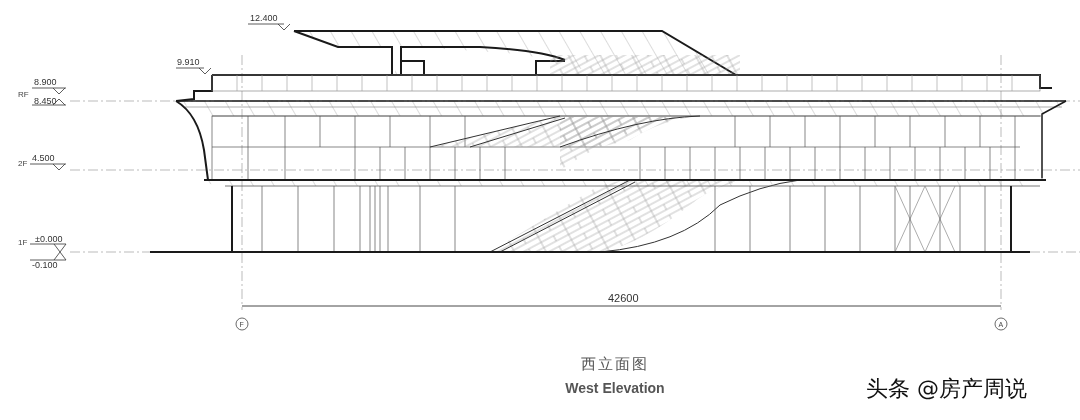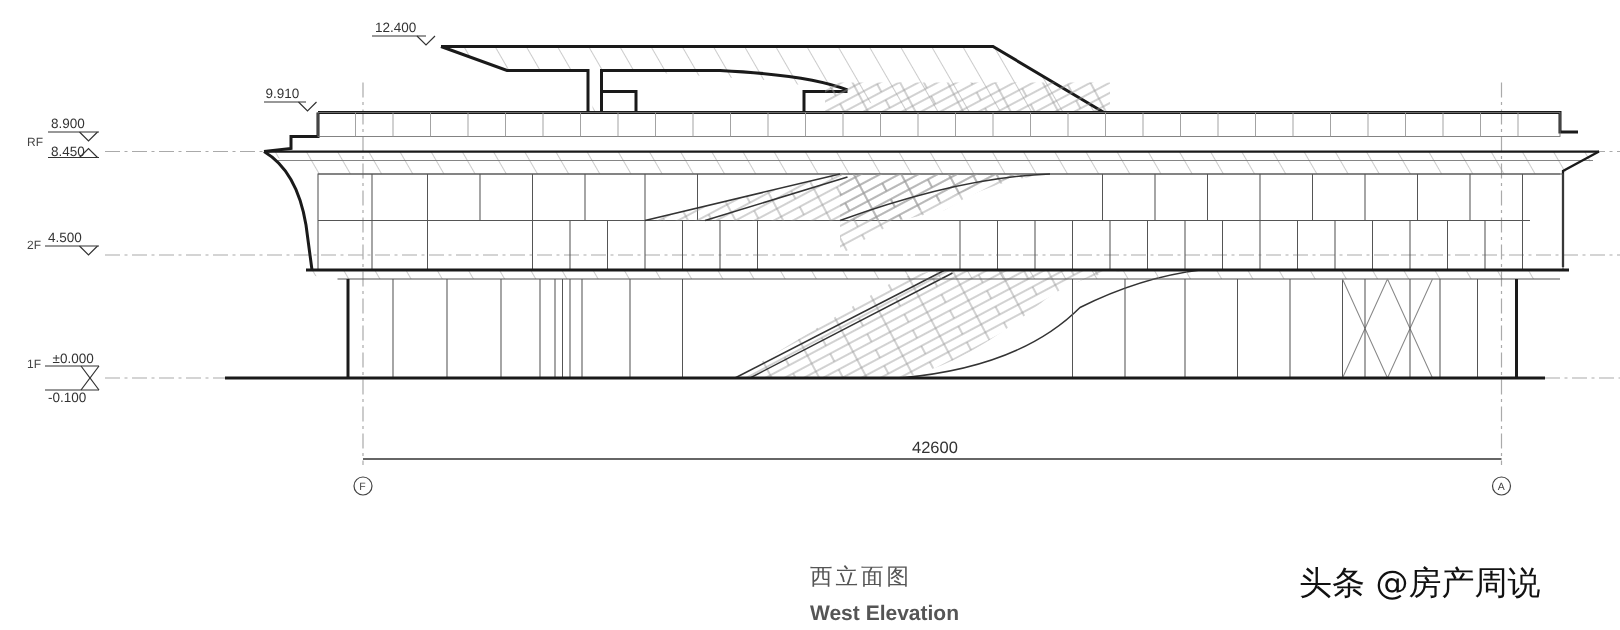--- a/index.html
+++ b/index.html
@@ -2,21 +2,21 @@
 <html><head>
 <meta charset="utf-8">
 <style>
   html, body { margin: 0; padding: 0; background: #ffffff; }
   body { width: 1080px; height: 420px; position: relative; overflow: hidden; font-family: "DejaVu Sans", sans-serif; }
   #drawing { position: absolute; left: 0; top: 0; width: 1080px; height: 420px; }
   .lvl-text { font-family: "Liberation Sans", sans-serif; font-size: 9px; fill: #333; }
   .lvl-tag { font-family: "Liberation Sans", sans-serif; font-size: 8px; fill: #444; }
   .dim-text { font-family: "Liberation Sans", sans-serif; font-size: 11px; fill: #333; }
   .axis-text { font-family: "Liberation Sans", sans-serif; font-size: 7px; fill: #444; }
-  .caption { position: absolute; left: 540px; width: 150px; color: #555; margin-top: 20px; }
+  .caption { position: absolute; left: 540px; width: 150px; text-align: center; color: #555; }
   .caption-cn { top: 355px; font-size: 15px; letter-spacing: 2px; font-family: "DejaVu Sans", sans-serif; }
   .caption-en { top: 380px; font-size: 14px; font-family: "Liberation Sans", sans-serif; font-weight: bold; }
   .watermark { position: absolute; left: 866px; top: 374px; font-size: 22px; color: #111; font-family: "DejaVu Sans", sans-serif; white-space: nowrap; text-align: right; }
 </style>
 </head>
 <body>
 
 <svg id="drawing" viewBox="0 0 1080 420" xmlns="http://www.w3.org/2000/svg">
   <defs>
     <pattern id="diag" patternUnits="userSpaceOnUse" width="18" height="18" patternTransform="rotate(-30)">

